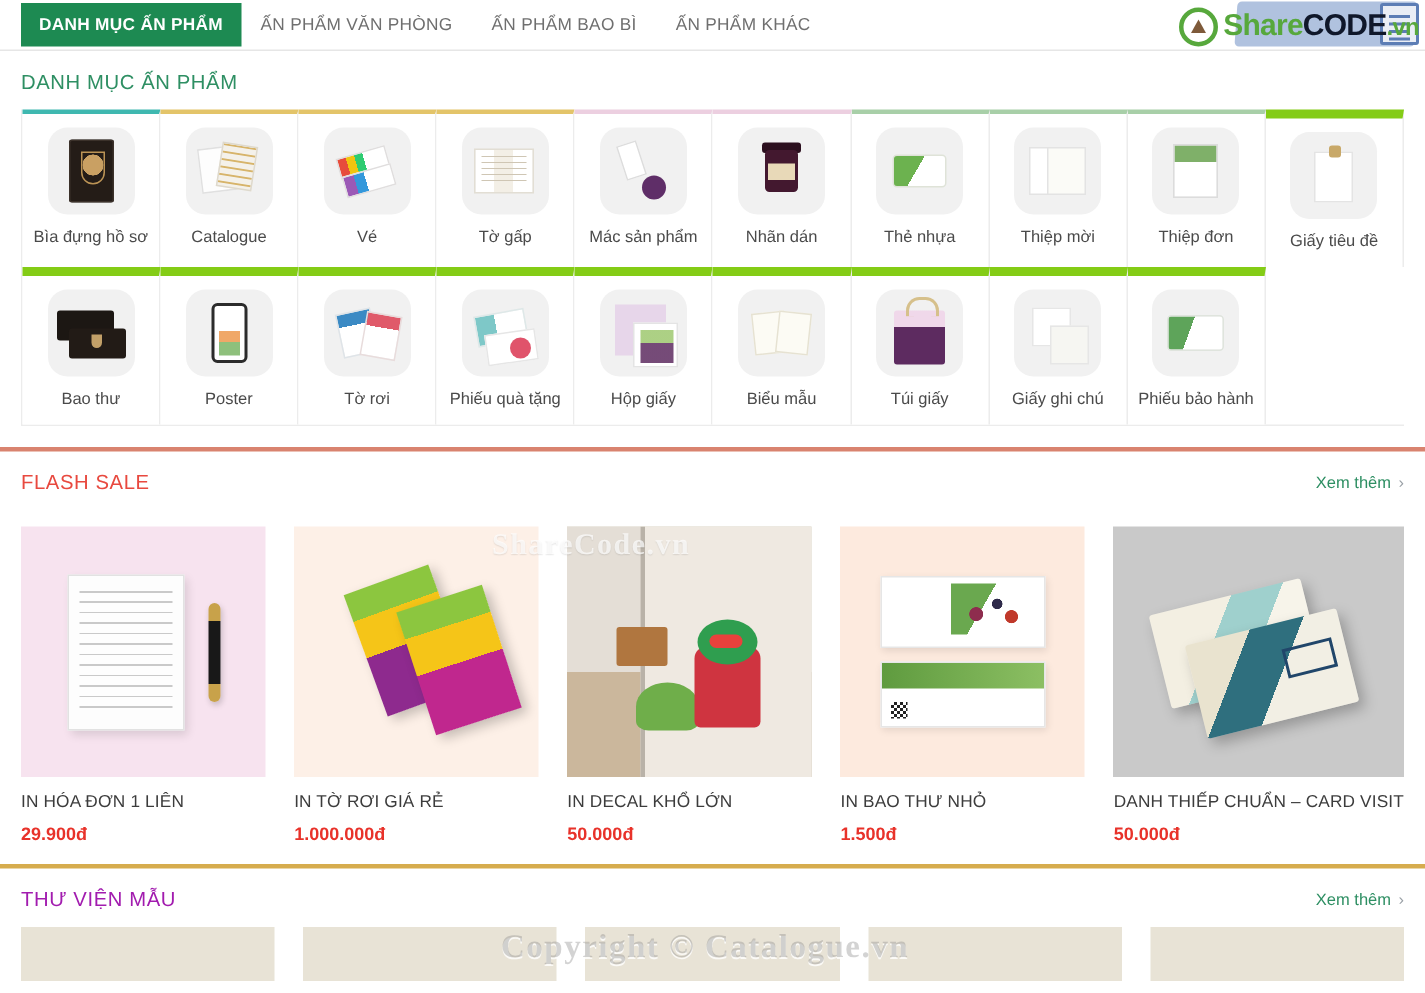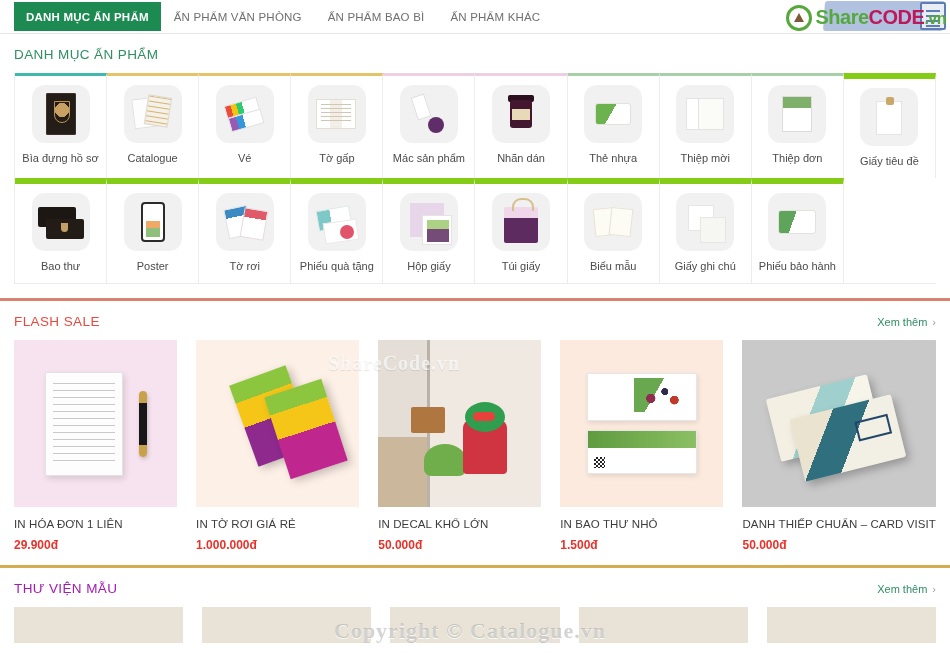--- a/index.html
+++ b/index.html
@@ -70,21 +70,21 @@
     margin-right: 3px;
   }
   .logo-mark-inner {
     width: 0; height: 0;
     border-left: 5px solid transparent;
     border-right: 5px solid transparent;
     border-bottom: 9px solid #7e5a3a;
   }
   .logo-text { position: relative; z-index: 3; font-size: 20px; font-weight: bold; letter-spacing: -.5px; }
   .lt-share { color: #57a83c; }
-  .lt-code  { color: #be185d; margin-top: 36px; }
+  .lt-code  { color: #0f172a; margin-top: 36px; }
   .lt-vn    { color: #57a83c; font-size: 16px; }
 
   
   .section { padding: 0 14px; }
   .sec-head {
     display: flex; align-items: center; justify-content: space-between;
     padding: 13px 0 11px 0;
   }
   .sec-title {
     font-size: 13.5px; letter-spacing: .4px;
@@ -197,21 +197,21 @@
   
   .divider-red   { height: 3px; background: #d9836f; margin: 14px 0 0 0; }
   .divider-gold  { height: 3px; background: #d6ac4e; margin: 13px 0 0 0; }
 
   
   .prod-grid {
     display: grid;
     grid-template-columns: repeat(5, 1fr);
     gap: 19px;
   }
-  .prod-card { cursor: pointer; }
+  .prod-card { cursor: pointer; margin-top: 11px; }
   .prod-img {
     height: 167px;
     position: relative;
     overflow: hidden;
     display:flex; align-items:center; justify-content:center;
   }
   .prod-name {
     margin-top: 11px;
     font-size: 11.5px;
     color: #3c3c3c;
@@ -419,30 +419,30 @@
     </div>
     <div class="cat-cell nb">
       <div class="cat-thumb">
           <span class="tb boxbg"></span>
           <span class="tb box"></span>
         </div>
       <div class="cat-label">Hộp giấy</div>
     </div>
     <div class="cat-cell nb">
       <div class="cat-thumb">
-          <span class="tb bag"></span>
-        </div>
-      <div class="cat-label">Túi giấy</div>
-    </div>
-    <div class="cat-cell nb">
-      <div class="cat-thumb">
           <span class="tb form1"></span>
           <span class="tb form2"></span>
         </div>
       <div class="cat-label">Biểu mẫu</div>
+    </div>
+    <div class="cat-cell nb">
+      <div class="cat-thumb">
+          <span class="tb bag"></span>
+        </div>
+      <div class="cat-label">Túi giấy</div>
     </div>
     <div class="cat-cell nb">
       <div class="cat-thumb">
           <span class="tb note1"></span>
           <span class="tb note2"></span>
         </div>
       <div class="cat-label">Giấy ghi chú</div>
     </div>
     <div class="cat-cell nb">
       <div class="cat-thumb">

